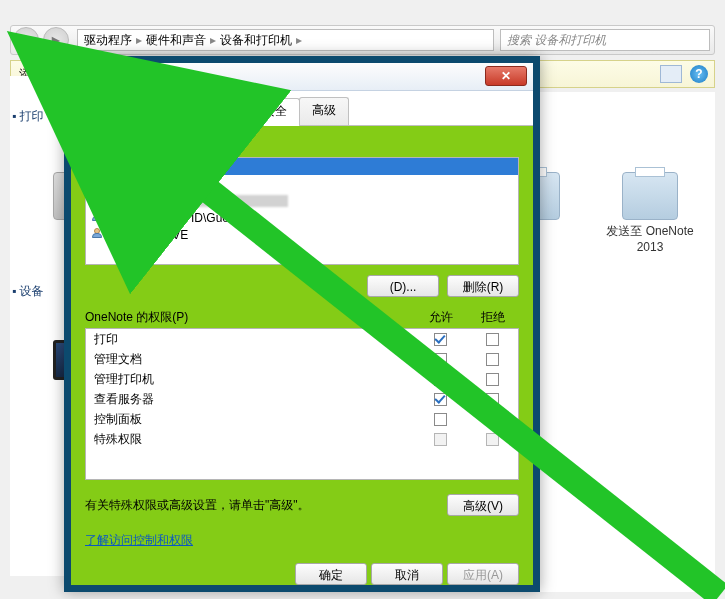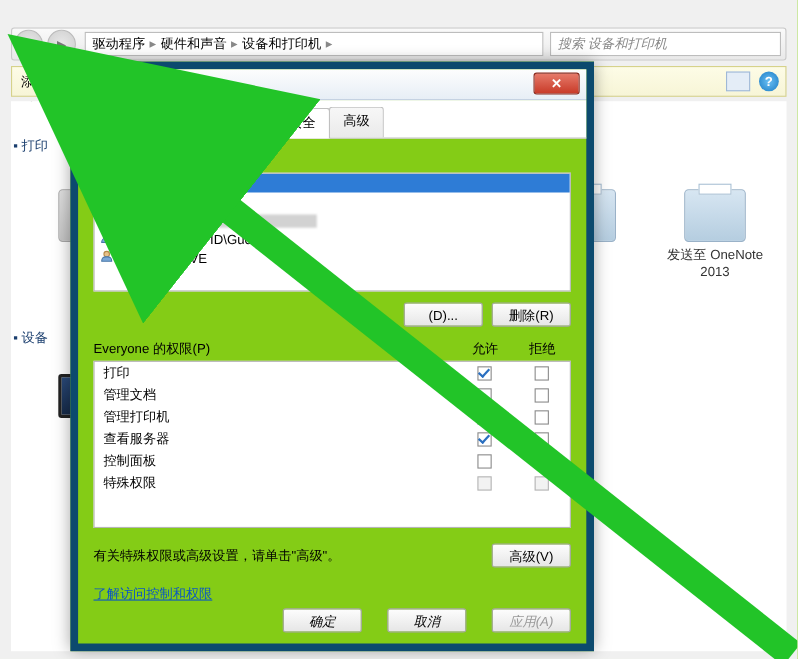--- a/index.html
+++ b/index.html
@@ -9,21 +9,21 @@
 .explorer-bg { position: absolute; top: 0; left: 0; width: 725px; height: 599px; background: #f0f0f0; }
 .toolbar-bg { position: absolute; top: 25px; left: 10px; right: 10px; height: 30px; background: linear-gradient(#fafafa,#e9e9e9); border: 1px solid #c9c9c9; border-radius: 3px; display: flex; align-items: center; }
 .nav-back, .nav-fwd { width: 26px; height: 26px; border-radius: 50%; background: radial-gradient(#e8e8e8,#cfcfcf); margin: 0 2px; border:1px solid #bbb; display:flex;align-items:center;justify-content:center;color:#777;font-size:14px;}
 .breadcrumb-bg { flex:1; margin: 0 6px; height: 22px; background: #fff; border:1px solid #bdbdbd; display:flex; align-items:center; padding-left:6px; gap:4px;}
 .breadcrumb-bg .sep { color:#888; }
 .searchbox-bg { width: 210px; margin-right:4px; height:22px; background:#fff; border:1px solid #bdbdbd; display:flex; align-items:center; padding-left:6px; color:#888; font-style:italic;}
 .infobar { position:absolute; top:60px; left:10px; right:10px; height:28px; background:linear-gradient(#fdfce6,#f7f5d7); border:1px solid #d6d28a; display:flex; align-items:center; padding-left:8px; justify-content:space-between; padding-right:6px;}
 .infobar-right { display:flex; gap:8px; align-items:center;}
 .help-icon { width:18px;height:18px;border-radius:50%;background:radial-gradient(#6ac0f4,#1a7bc4);color:#fff;display:flex;align-items:center;justify-content:center;font-weight:bold;font-size:12px;}
 .view-icon { width:22px;height:18px;background:#e4edf7;border:1px solid #9fb8d6;}
-.sidebar-bg { position:absolute; top:92px; left:10px; width:56px; height:500px; background:#fff; border-right:1px solid #e0e0e0; font-size:12px;}
+.sidebar-bg { position:absolute; top:76px; left:10px; width:56px; height:500px; background:#fff; border-right:1px solid #e0e0e0; font-size:12px;}
 .sidebar-bg .hdr{padding:4px 2px;color:#1a3e6e;}
 .content-bg { position:absolute; top:92px; left:70px; right:10px; height:500px; background:#fff;}
 .device-item { position:absolute; width:110px; text-align:center; color:#333;}
 .device-item .ico-printer { width:56px;height:48px; margin:0 auto 4px; background:linear-gradient(#d7e6f2,#b5cde0); border:1px solid #9ab2c8; border-radius:4px; position:relative;}
 .device-item .ico-printer::after{content:"";position:absolute;top:-6px;left:12px;right:12px;height:8px;background:#fff;border:1px solid #aac1d5;}
 .device-item .ico-monitor { width:56px;height:40px;margin:0 auto 4px;background:linear-gradient(#2a4a7a,#162a48);border:3px solid #222;border-radius:3px;}
 .device-item.fax .ico-printer{background:linear-gradient(#e0e0e0,#c5c5c5);border-color:#aaa;}
 .device-item .lbl { font-size:12px; line-height:1.3;}
 
 
@@ -52,21 +52,21 @@
 .permbox { width:100%; height:152px; border:1px solid #b5b5b5; background:#fff; overflow:hidden; margin-top:2px;}
 .permrow { display:flex; align-items:center; height:20px; padding-left:8px;}
 .permrow .pl { flex:1;}
 .chk { width:13px;height:13px;border:1px solid #8a8a8a;background:#fff;margin:0 auto; display:block; position:relative;}
 .chk.checked::after{content:"";position:absolute;left:2px;top:-1px;width:4px;height:8px;border:solid #2a6fc0;border-width:0 2px 2px 0;transform:rotate(42deg);}
 .chk.disabled{background:#f2f2f2;border-color:#b5b5b5;}
 .permrow .col{width:52px; text-align:center;}
 .hint { margin-top:14px; display:flex; align-items:center;}
 .hint .htxt{flex:1;}
 .link { color:#0b57c4; text-decoration:underline; margin-top:16px; display:inline-block; cursor:pointer;}
-.dlg-footer { position:absolute; bottom:10px; right:14px; display:flex; gap:23px;font-style:italic;}
+.dlg-footer { position:absolute; bottom:0; right:14px; display:flex; gap:4px;}
 
 
 .arrow { position:absolute; top:0; left:0; width:725px; height:599px; pointer-events:none;}
 </style>
 </head>
 <body>
 
 <div class="explorer-bg">
   <div class="toolbar-bg">
     <div class="nav-back">◄</div>
@@ -174,21 +174,21 @@
         <span>INTERACTIVE</span>
       </div>
     </div>
 
     <div class="btnrow">
       <div class="btn">(D)...</div>
       <div class="btn">删除(R)</div>
     </div>
 
     <div class="perm-hdr">
-      <div class="pl">Everyone 的权限(P)</div>
+      <div class="pl">OneNote 的权限(P)</div>
       <div class="col">允许</div>
       <div class="col">拒绝</div>
     </div>
 
     <div class="permbox" id="permbox">
         <div class="permrow">
           <div class="pl">打印</div>
           <div class="col">
             <span class="chk checked"></span>
           </div>

